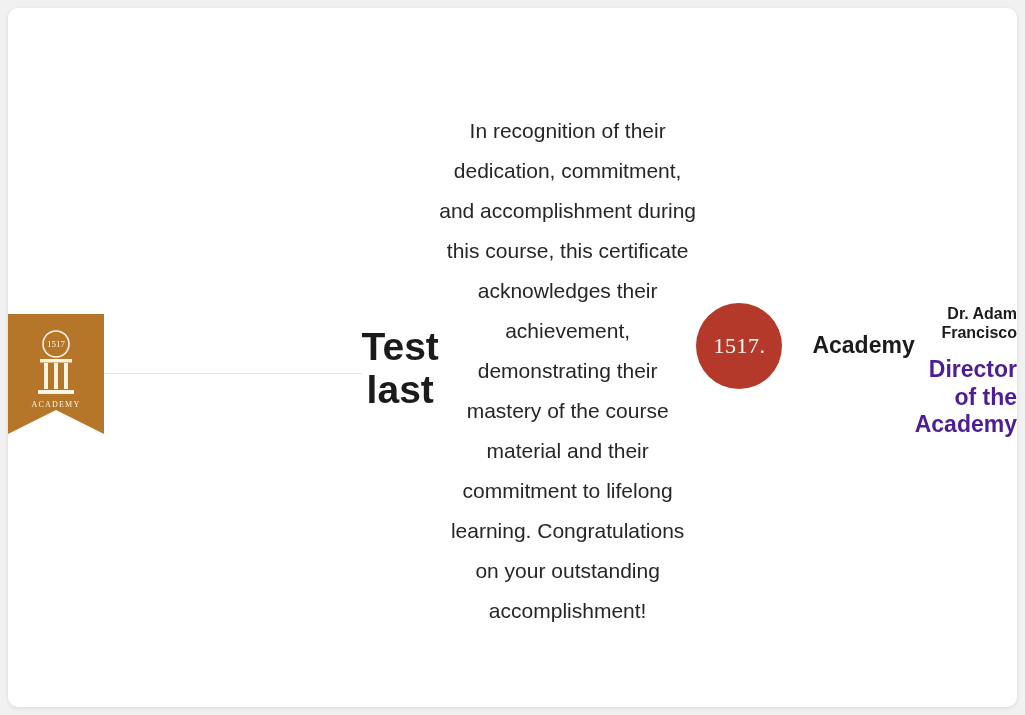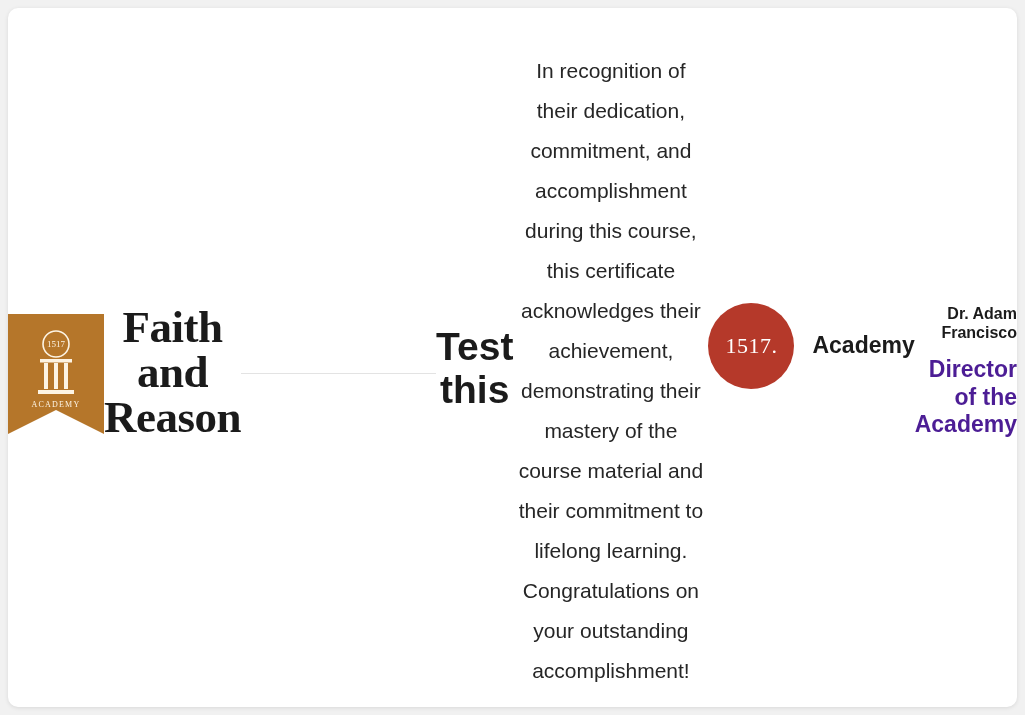--- a/index.html
+++ b/index.html
@@ -82,21 +82,21 @@
   .footer {
     margin-top: 22px;
     width: 865px;
     display: flex;
     align-items: flex-start;
     justify-content: space-between;
   }
   .seal-block {
     display: flex;
     align-items: center;
-    gap: 18px;
+    gap: 30px;
     margin-top: 5px;
   }
   .seal {
     width: 86px;
     height: 86px;
     border-radius: 50%;
     background: #b5392a;
     color: #ffffff;
     display: flex;
     align-items: center;
@@ -140,25 +140,24 @@
       <text x="48" y="33" text-anchor="middle" font-family="Liberation Serif, serif" font-size="9" fill="#fdf4e4">1517</text>
       <rect x="32" y="45" width="32" height="3.5" fill="#fdf4e4"></rect>
       <rect x="36" y="49" width="4" height="26" fill="#fdf4e4"></rect>
       <rect x="46" y="49" width="4" height="26" fill="#fdf4e4"></rect>
       <rect x="56" y="49" width="4" height="26" fill="#fdf4e4"></rect>
       <rect x="30" y="76" width="36" height="4" fill="#fdf4e4"></rect>
       <text x="48" y="93" text-anchor="middle" font-family="Liberation Serif, serif" font-size="8" letter-spacing="1.2" fill="#fdf4e4">ACADEMY</text>
     </svg>
   </div>
 
-  <div class="course-title">Faith and Reason</div>
 
   <div class="divider"></div>
 
-  <div class="recipient">Test this</div>
+  <div class="recipient">Test last</div>
 
   <div class="body-text">In recognition of their dedication, commitment, and accomplishment during this course, this certificate acknowledges their achievement, demonstrating their mastery of the course material and their commitment to lifelong learning. Congratulations on your outstanding accomplishment!</div>
 
   <div class="footer">
     <div class="seal-block">
       <div class="seal">1517.</div>
       <div class="seal-label">Academy</div>
     </div>
     <div class="signature-block">
       <div class="signature-name">Dr. Adam Francisco</div>

